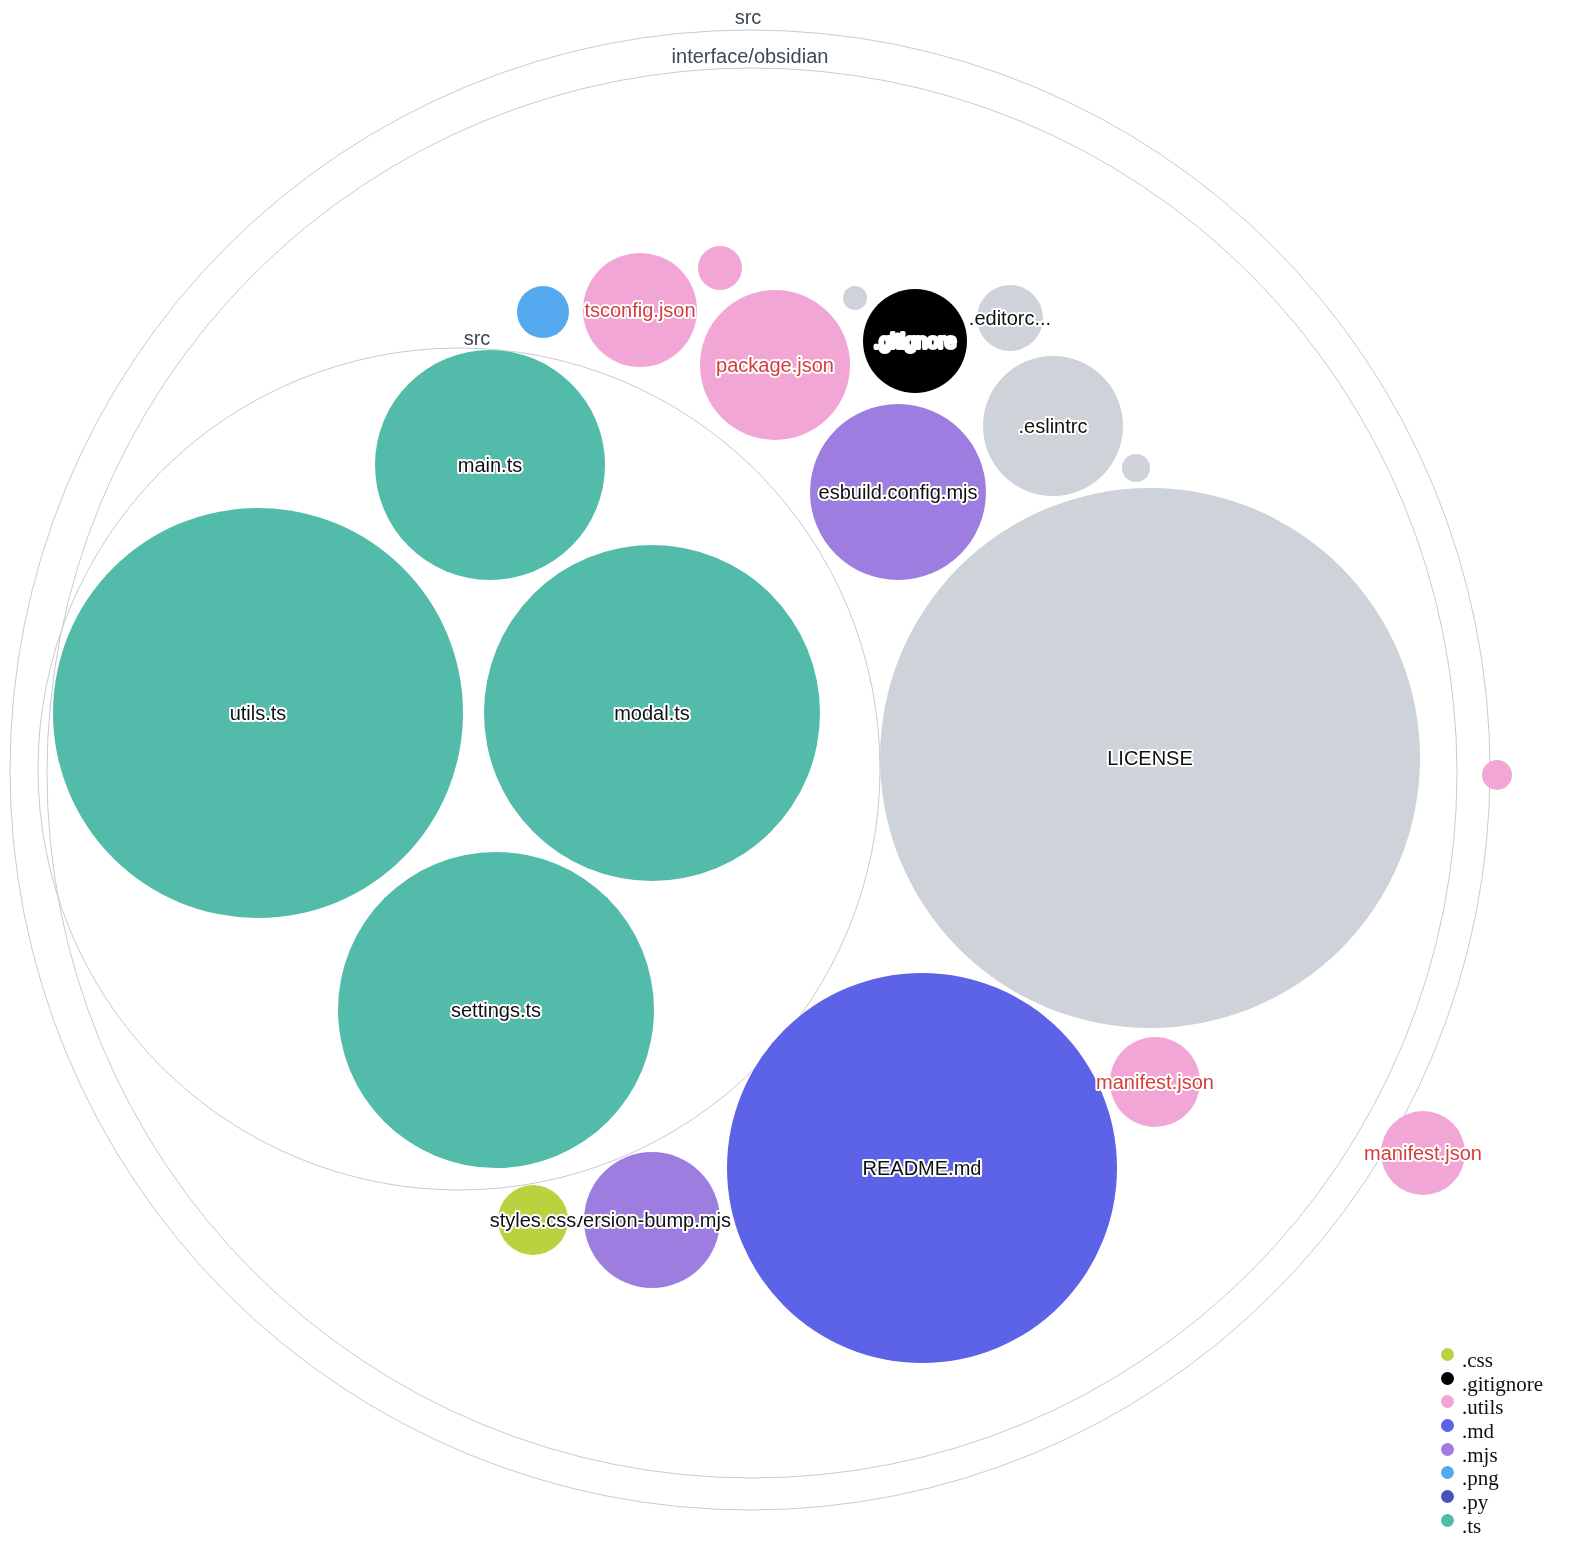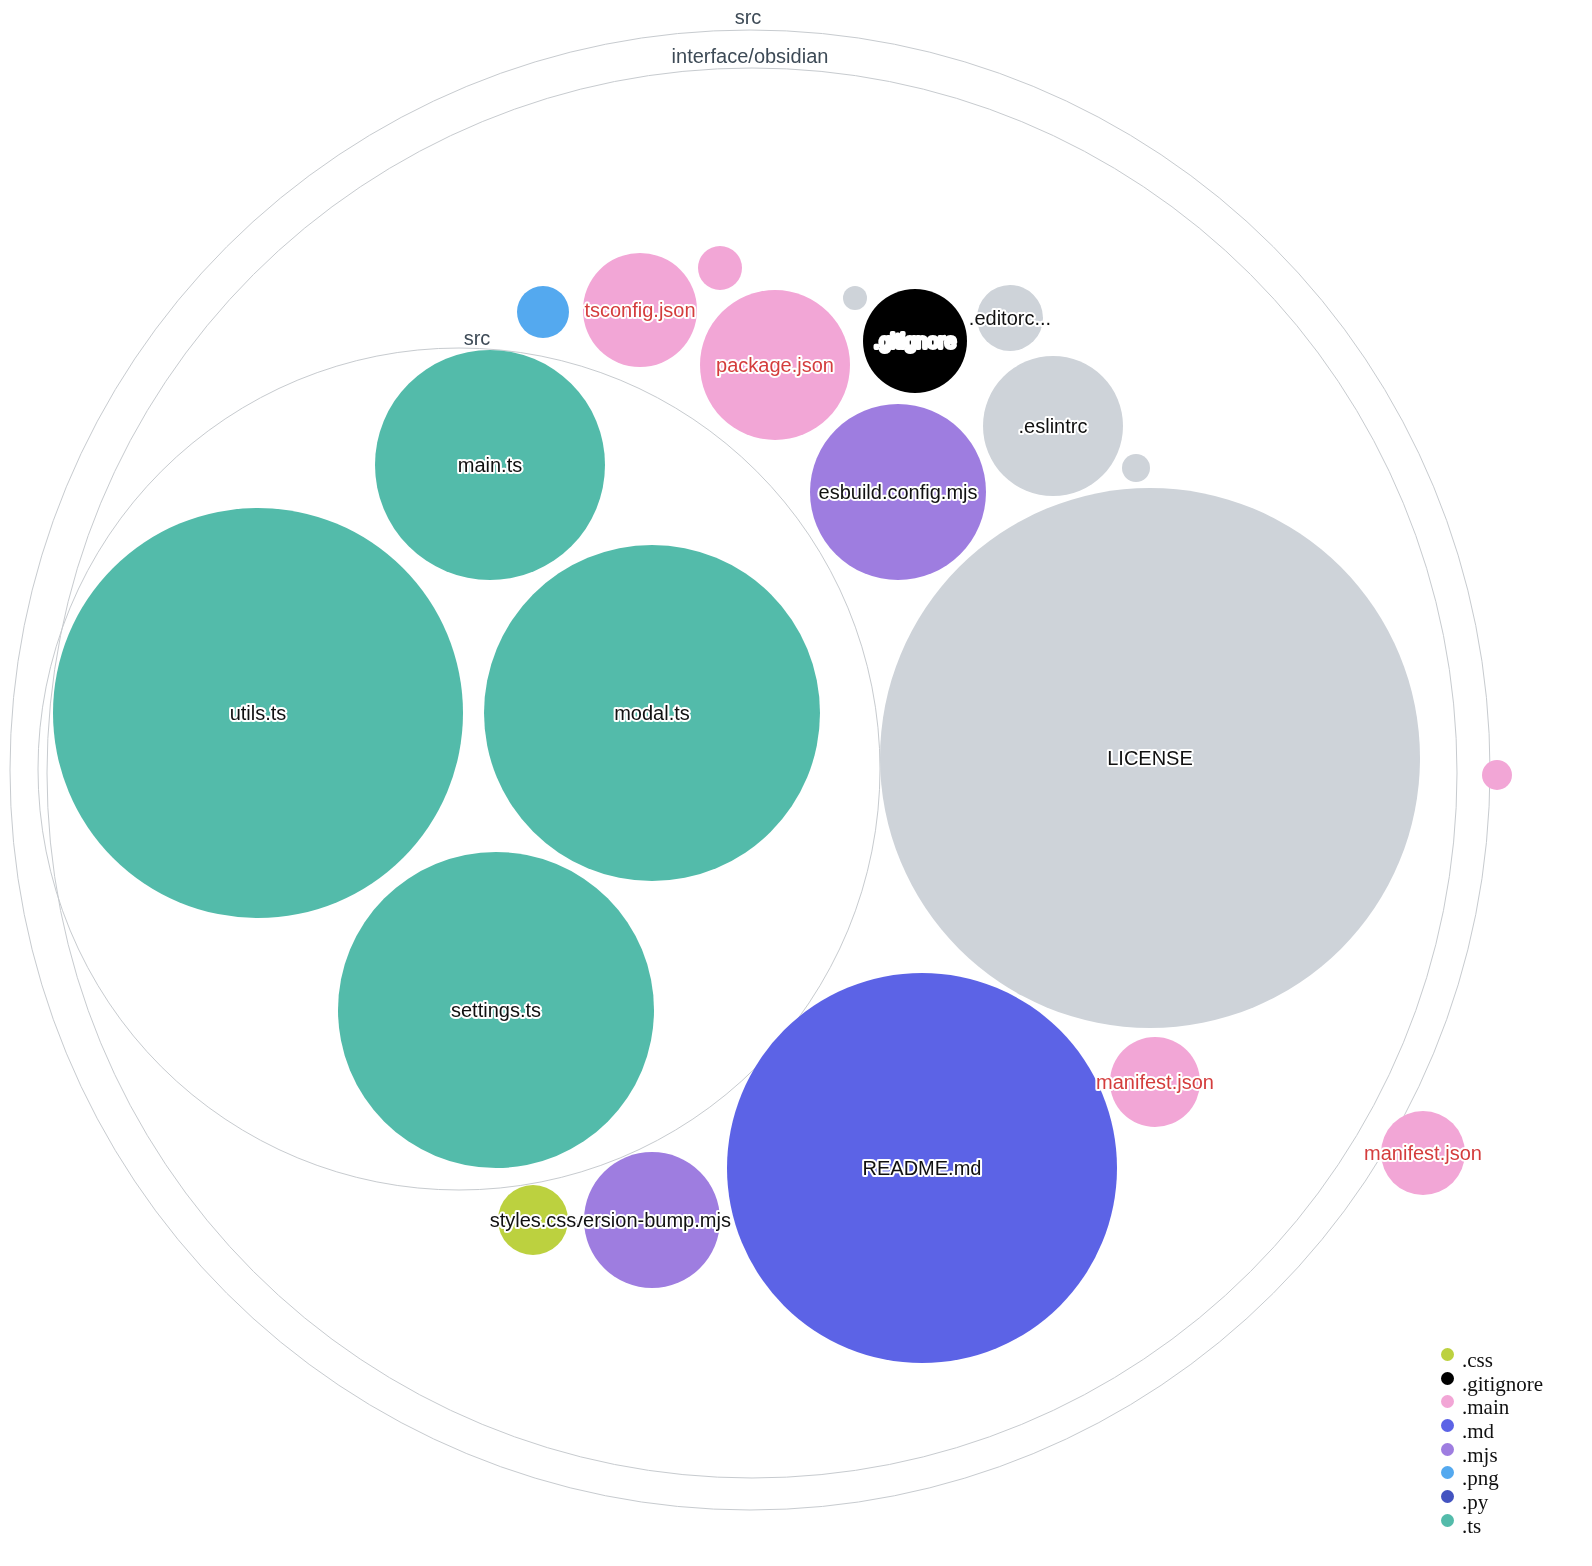--- a/index.html
+++ b/index.html
@@ -76,21 +76,21 @@
       <div class="legend-item">
         <span class="legend-dot" style="background: rgb(188, 209, 63);"></span>
         <span>.css</span>
       </div>
       <div class="legend-item">
         <span class="legend-dot" style="background: rgb(0, 0, 0);"></span>
         <span>.gitignore</span>
       </div>
       <div class="legend-item">
         <span class="legend-dot" style="background: rgb(242, 166, 214);"></span>
-        <span>.main</span>
+        <span>.utils</span>
       </div>
       <div class="legend-item">
         <span class="legend-dot" style="background: rgb(92, 99, 230);"></span>
         <span>.md</span>
       </div>
       <div class="legend-item">
         <span class="legend-dot" style="background: rgb(158, 125, 224);"></span>
         <span>.mjs</span>
       </div>
       <div class="legend-item">

